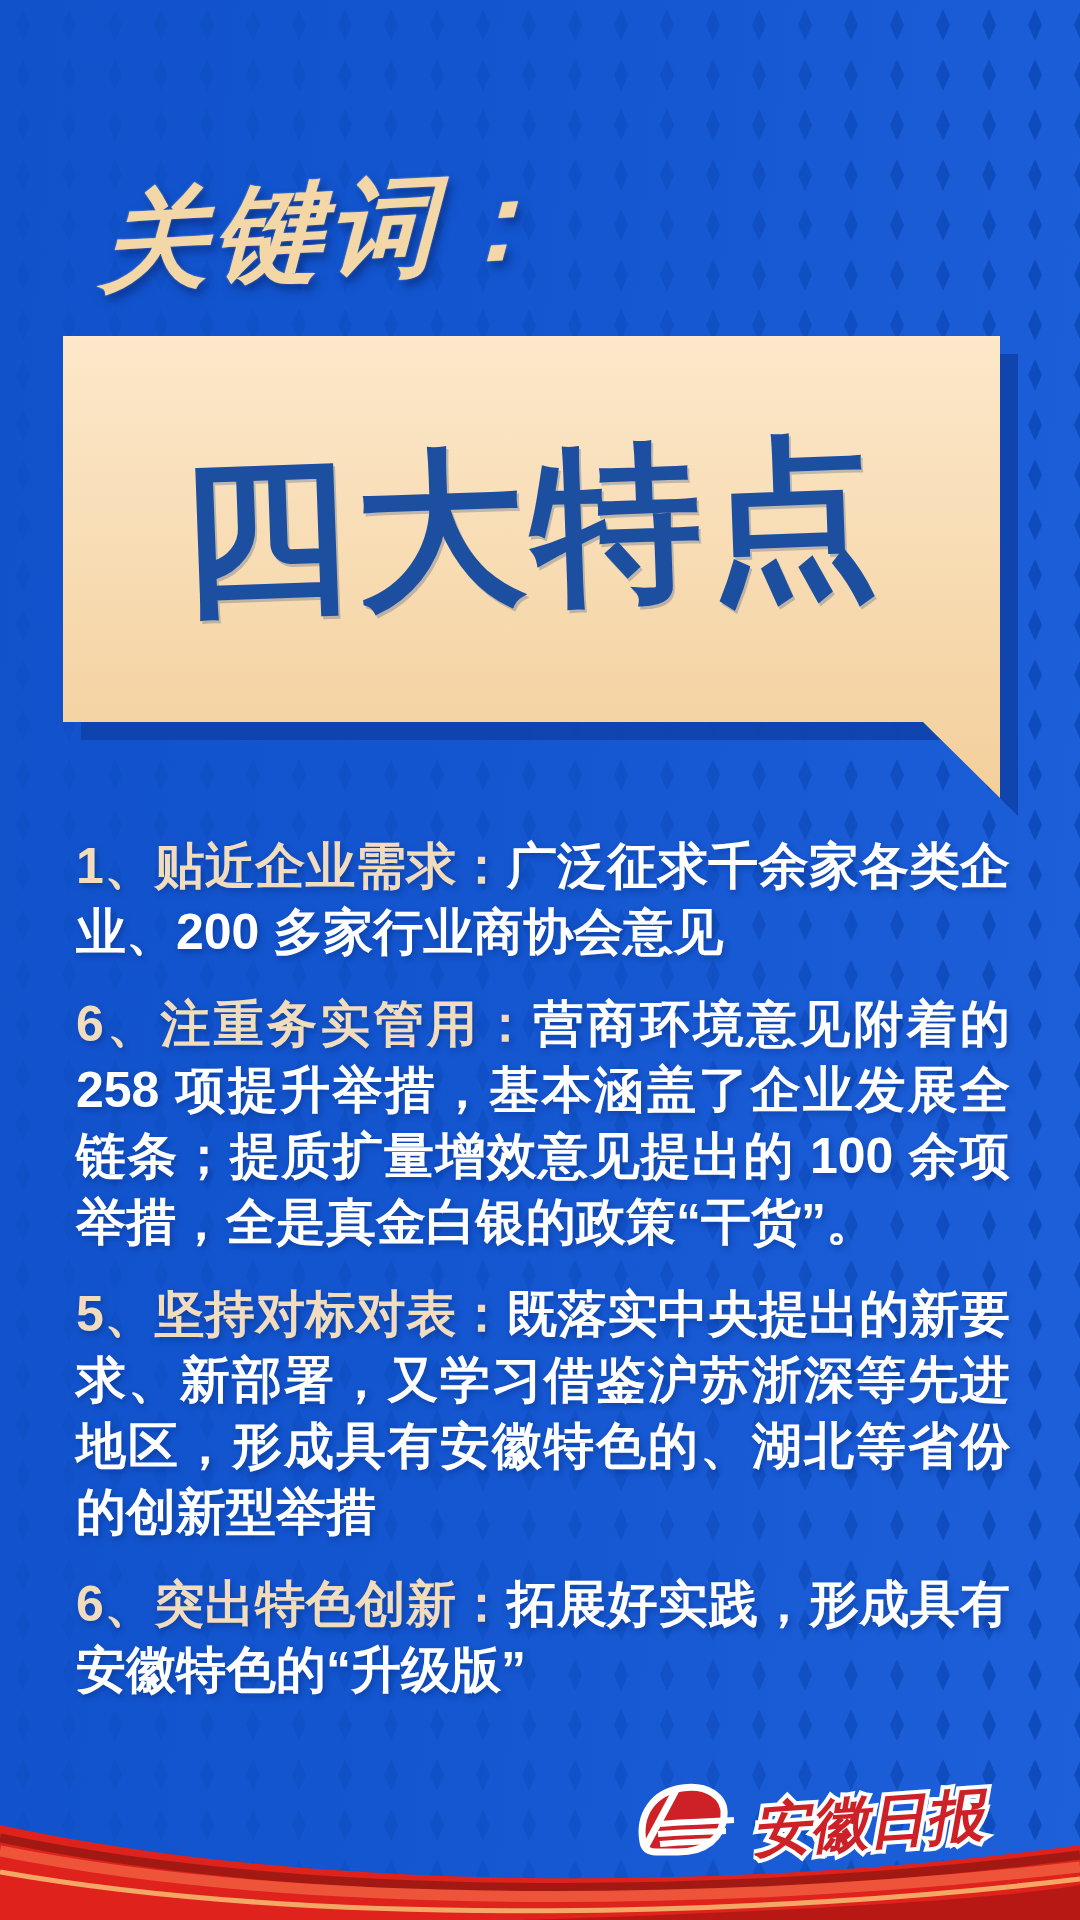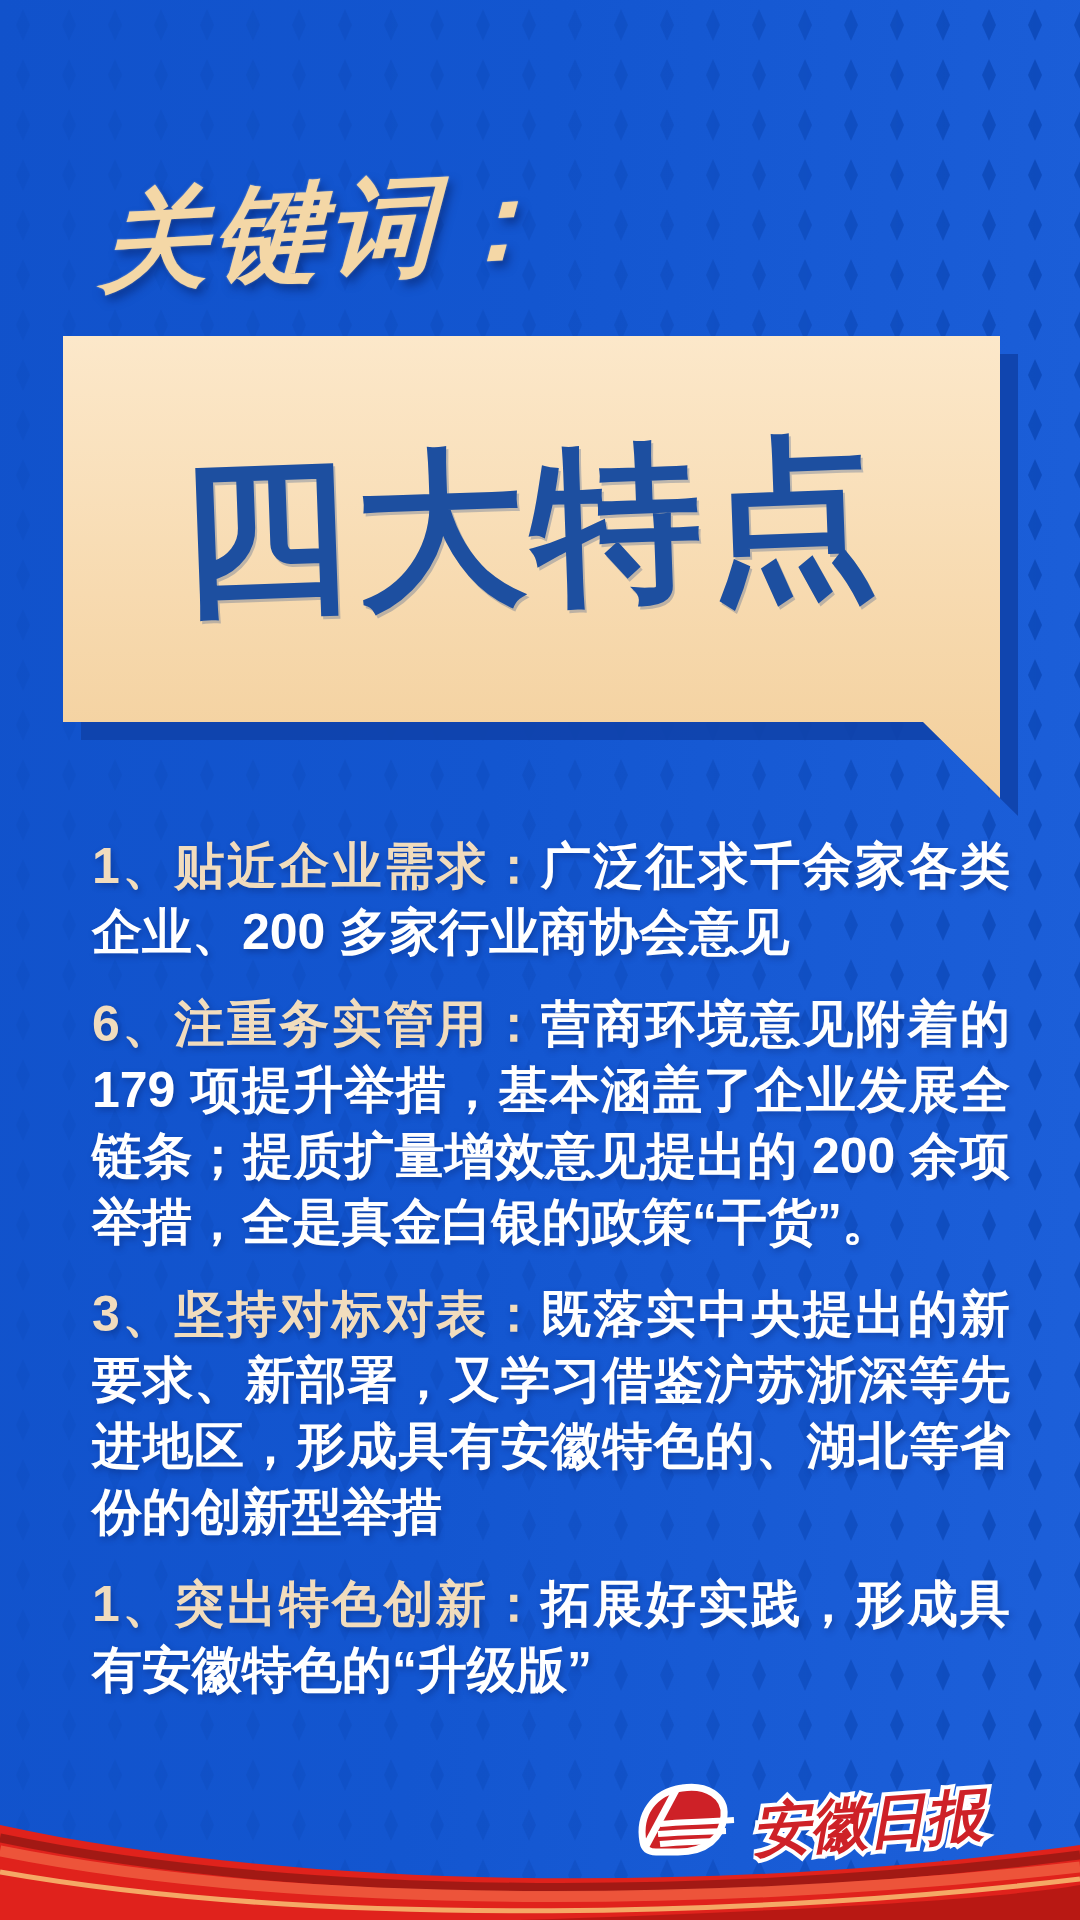--- a/index.html
+++ b/index.html
@@ -27,21 +27,21 @@
     position:absolute;left:63px;top:336px;width:937px;height:386px;
     display:flex;align-items:center;justify-content:center;
     font-size:170px;font-weight:bold;letter-spacing:6px;
     color:#1d4fa0;transform:rotate(-2deg);
     text-shadow:2px 3px 0 rgba(16,60,130,.25);
     white-space:nowrap;
   }
   
   .points{position:absolute;left:76px;top:833px;width:934px;}
   .point{
-    margin:0 0 26px 16px;font-size:50px;line-height:66px;color:#ffffff;
+    margin:0 0 26px 0;font-size:50px;line-height:66px;color:#ffffff;
     text-align:justify;font-weight:bold;
     text-shadow:2px 3px 6px rgba(4,25,90,.35);
   }
   .point .lbl{color:#f1dcbd;font-weight:bold;}
   
   .logo{position:absolute;top:1778px;right:66px;display:flex;align-items:center;gap:6px;}
   
   .swoosh-svg{position:absolute;left:0;bottom:0;}
 </style>
 </head>
@@ -76,23 +76,23 @@
       </linearGradient>
     </defs>
     <path d="M0 0 H937 V462 L860 386 H0 Z" transform="translate(18,18)" fill="#0f42ab" opacity="0.9"></path>
     <path d="M0 0 H937 V462 L860 386 H0 Z" fill="url(#bubbleFill)"></path>
   </svg>
 
   <div class="headline">四大特点</div>
 
   <div class="points">
     <p class="point"><span class="lbl">1、贴近企业需求：</span><span>广泛征求千余家各类企业、200 多家行业商协会意见</span></p>
-    <p class="point"><span class="lbl">6、注重务实管用：</span><span>营商环境意见附着的 179 项提升举措，基本涵盖了企业发展全链条；提质扩量增效意见提出的 200 余项举措，全是真金白银的政策“干货”。</span></p>
-    <p class="point"><span class="lbl">3、坚持对标对表：</span><span>既落实中央提出的新要求、新部署，又学习借鉴沪苏浙深等先进地区，形成具有安徽特色的、湖北等省份的创新型举措</span></p>
-    <p class="point"><span class="lbl">1、突出特色创新：</span><span>拓展好实践，形成具有安徽特色的“升级版”</span></p>
+    <p class="point"><span class="lbl">6、注重务实管用：</span><span>营商环境意见附着的 258 项提升举措，基本涵盖了企业发展全链条；提质扩量增效意见提出的 100 余项举措，全是真金白银的政策“干货”。</span></p>
+    <p class="point"><span class="lbl">5、坚持对标对表：</span><span>既落实中央提出的新要求、新部署，又学习借鉴沪苏浙深等先进地区，形成具有安徽特色的、湖北等省份的创新型举措</span></p>
+    <p class="point"><span class="lbl">6、突出特色创新：</span><span>拓展好实践，形成具有安徽特色的“升级版”</span></p>
   </div>
 
   <div class="logo">
     <svg width="110" height="86" viewBox="0 0 110 86">
       <path d="M52 8 C24 12 8 34 13 62 C14 68 18 72 26 72 L48 72 C76 72 92 58 94 36 C96 16 76 4 52 8 Z" fill="#ce2127" stroke="#ffffff" stroke-width="7" stroke-linejoin="round"></path>
       <path d="M46 10 L16 66" stroke="#ffffff" stroke-width="7"></path>
       <path d="M30 44 C50 42 70 42 104 40" stroke="#ffffff" stroke-width="6" fill="none"></path>
       <path d="M28 54 C50 52 68 52 96 51" stroke="#ffffff" stroke-width="6" fill="none"></path>
       <path d="M30 64 C48 62 62 62 84 61" stroke="#ffffff" stroke-width="6" fill="none"></path>
     </svg>

